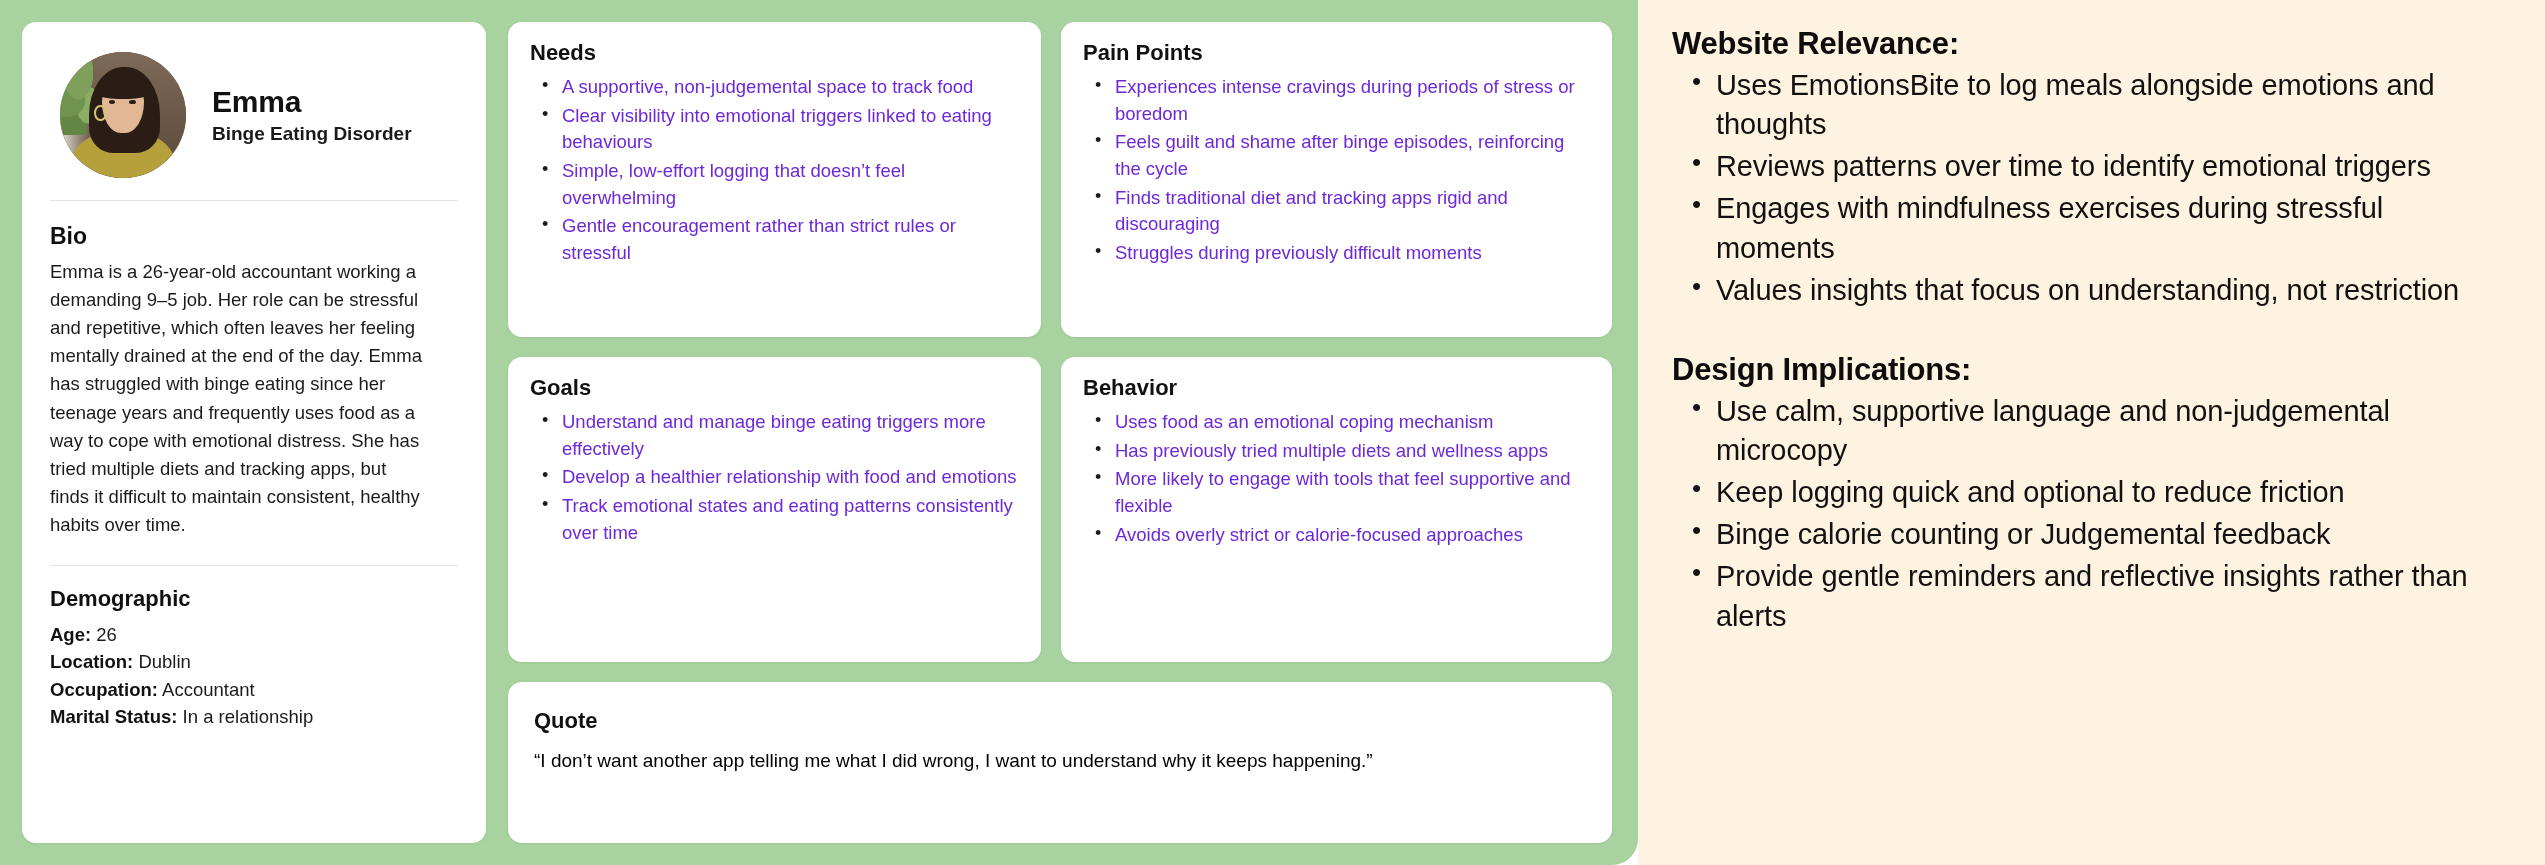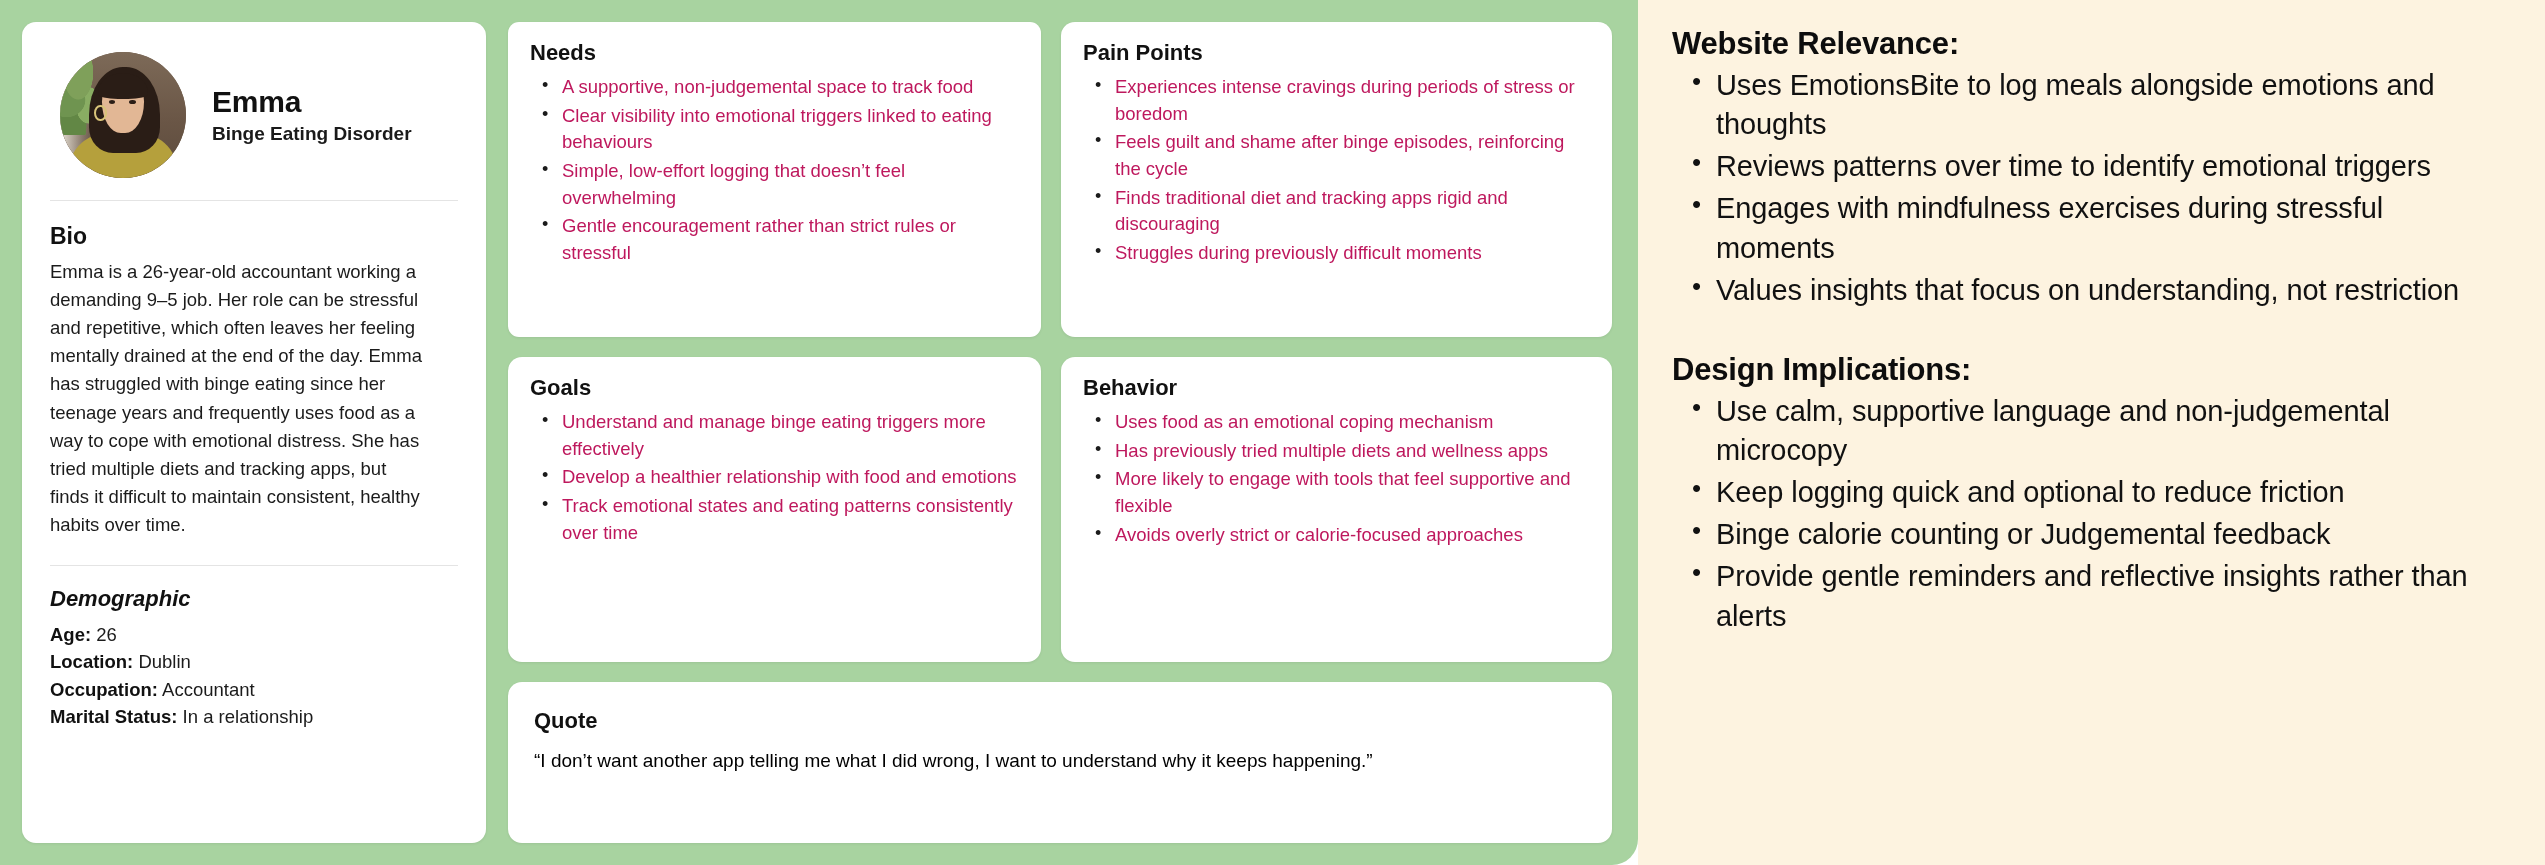--- a/index.html
+++ b/index.html
@@ -161,21 +161,20 @@
     color: #1b1b1b;
     margin-left: 2px;
     max-width: 378px;
   }
 
   .demo-title {
     font-size: 22px;
     font-weight: bold;
     color: #111111;
     margin: 20px 0 9px 2px;
-    font-style: italic;
   }
   .demo-list { margin-left: 2px; }
   .demo-row {
     font-size: 18.5px;
     line-height: 1.48;
     color: #1b1b1b;
   }
   .demo-row b { font-weight: bold; color: #111111; }
 
   
@@ -193,21 +192,21 @@
   }
   .row-top { height: 315px; }
   .row-mid { height: 305px; }
   .row-bottom { height: 161px; justify-content: flex-end; }
 
   .info-card {
     flex: 1;
     padding: 18px 22px 18px 22px;
     min-width: 0;
   }
-  .info-card.needs     { flex: 0 0 533px; border-radius: 11px; }
+  .info-card.needs     { flex: 0 0 533px; }
   .info-card.pain      { flex: 1; }
   .info-card.goals     { flex: 0 0 533px; }
   .info-card.behavior  { flex: 1; }
 
   .card-title {
     font-size: 22px;
     font-weight: bold;
     color: #111111;
     margin-bottom: 8px;
   }
@@ -215,21 +214,21 @@
   ul.bullets {
     list-style: none;
     margin: 0 0 0 12px;
     padding: 0;
   }
   ul.bullets li {
     position: relative;
     padding-left: 20px;
     font-size: 18.5px;
     line-height: 1.44;
-    color: #be185d;
+    color: #6d28d9;
     margin-bottom: 2px;
   }
   ul.bullets li::before {
     content: "\2022";
     position: absolute;
     left: 0;
     top: -1px;
     font-size: 18px;
     color: #1b1b1b;
   }

